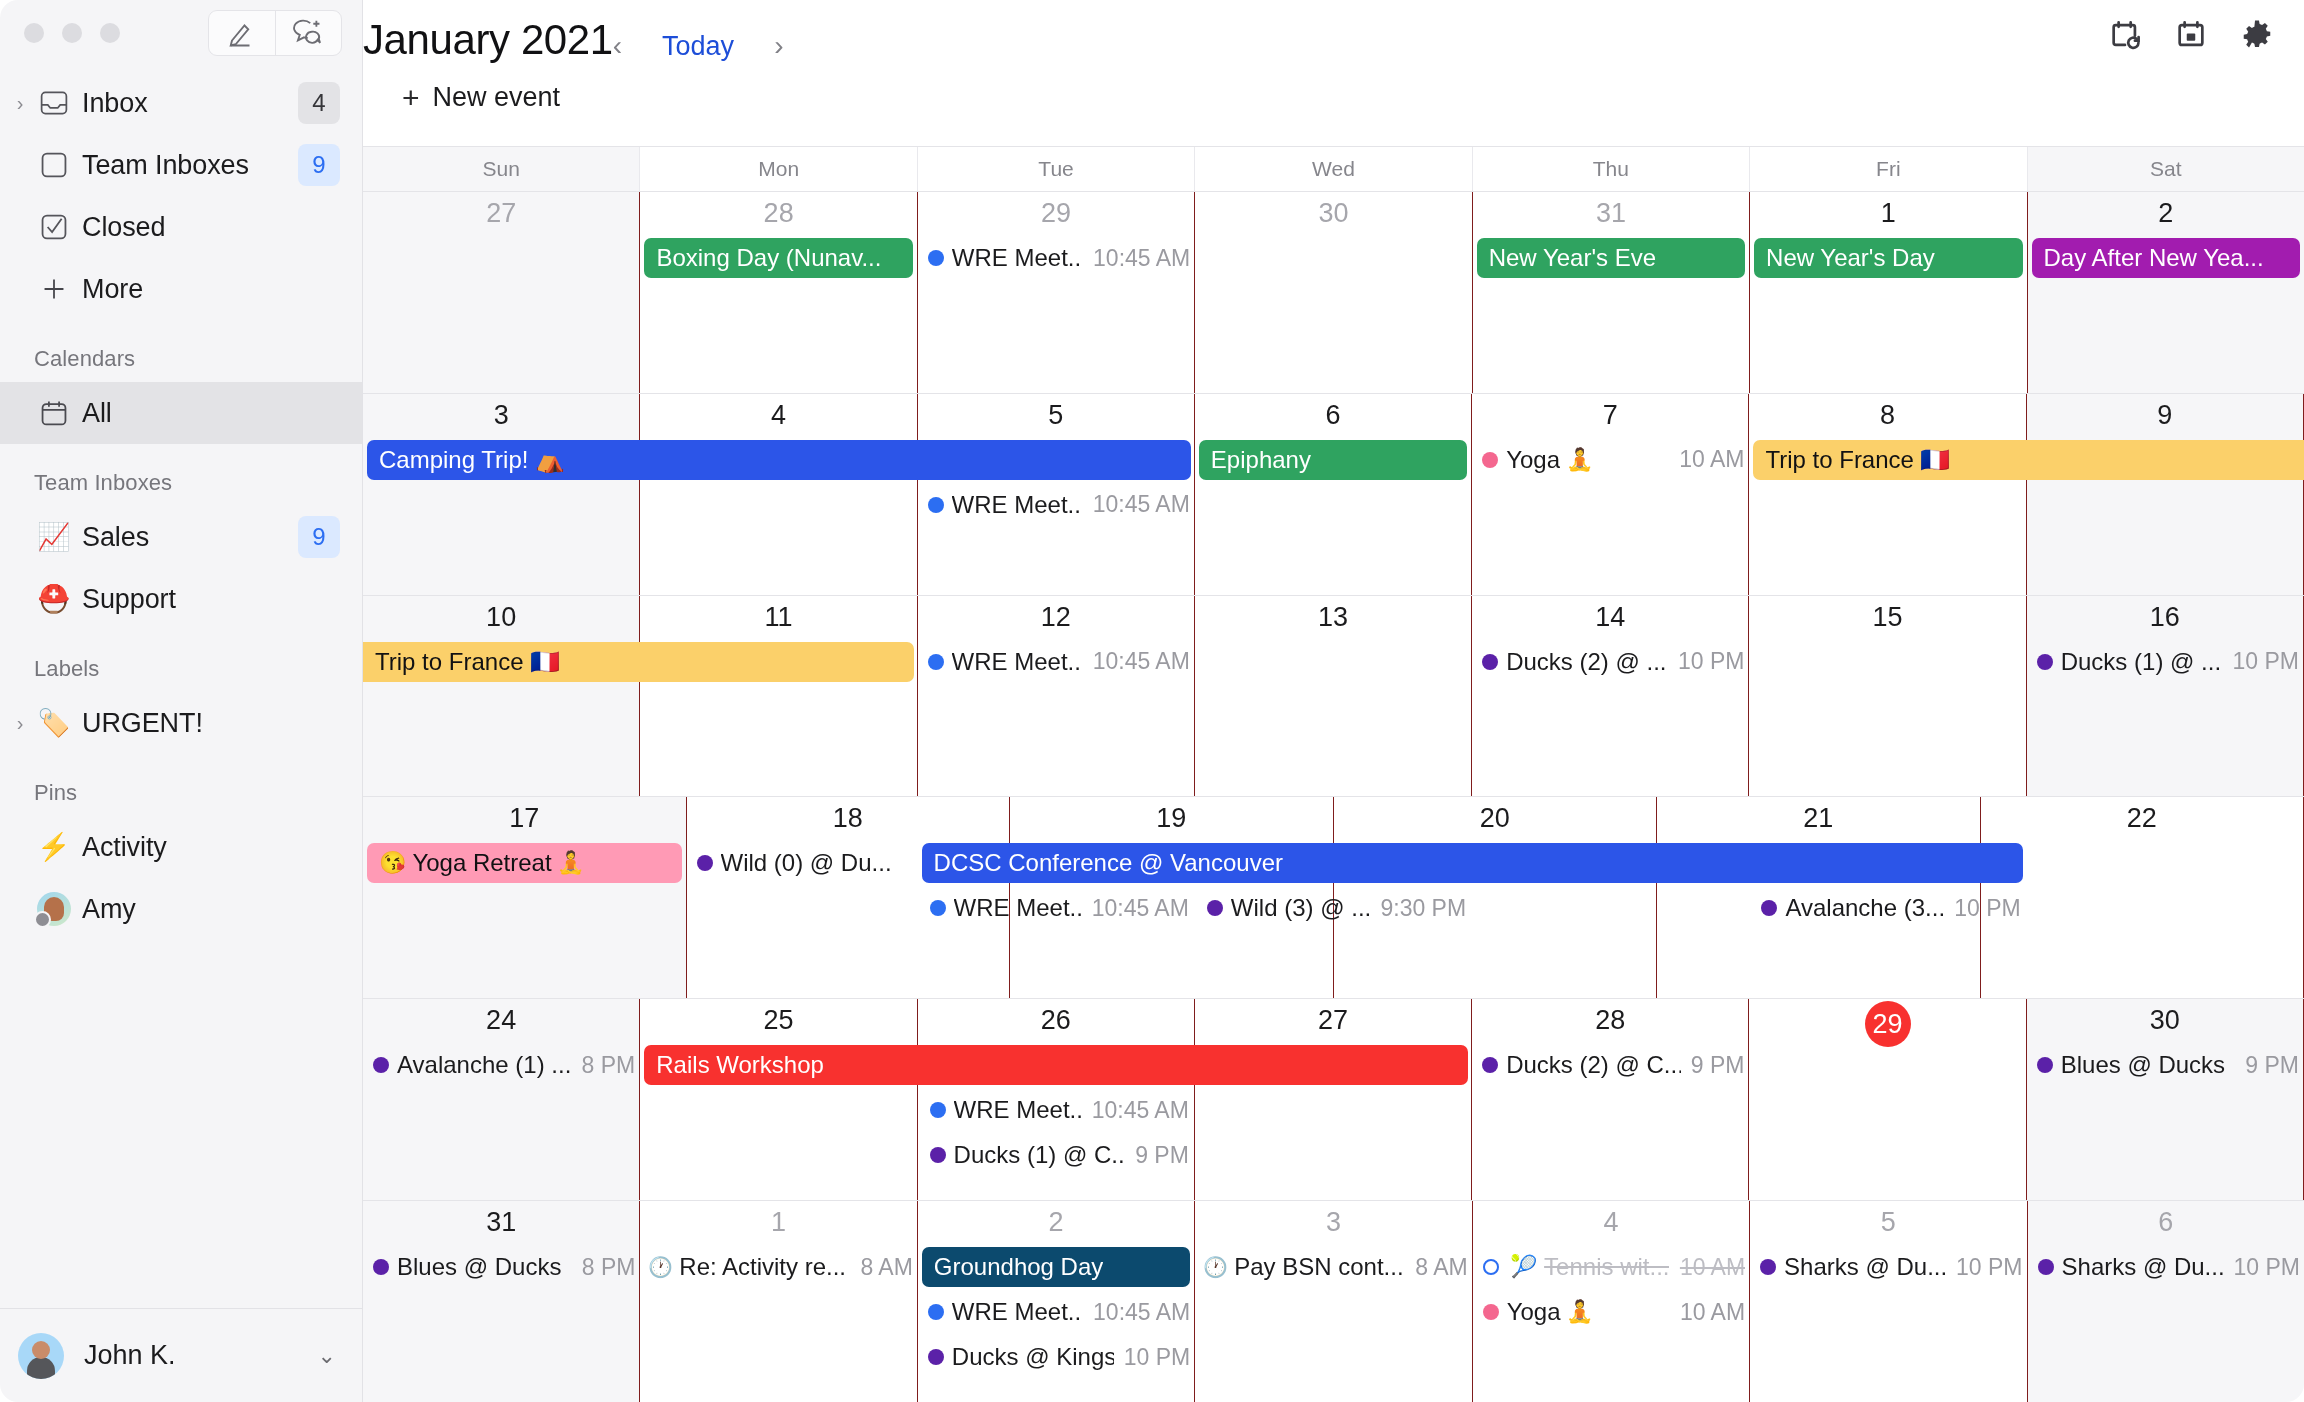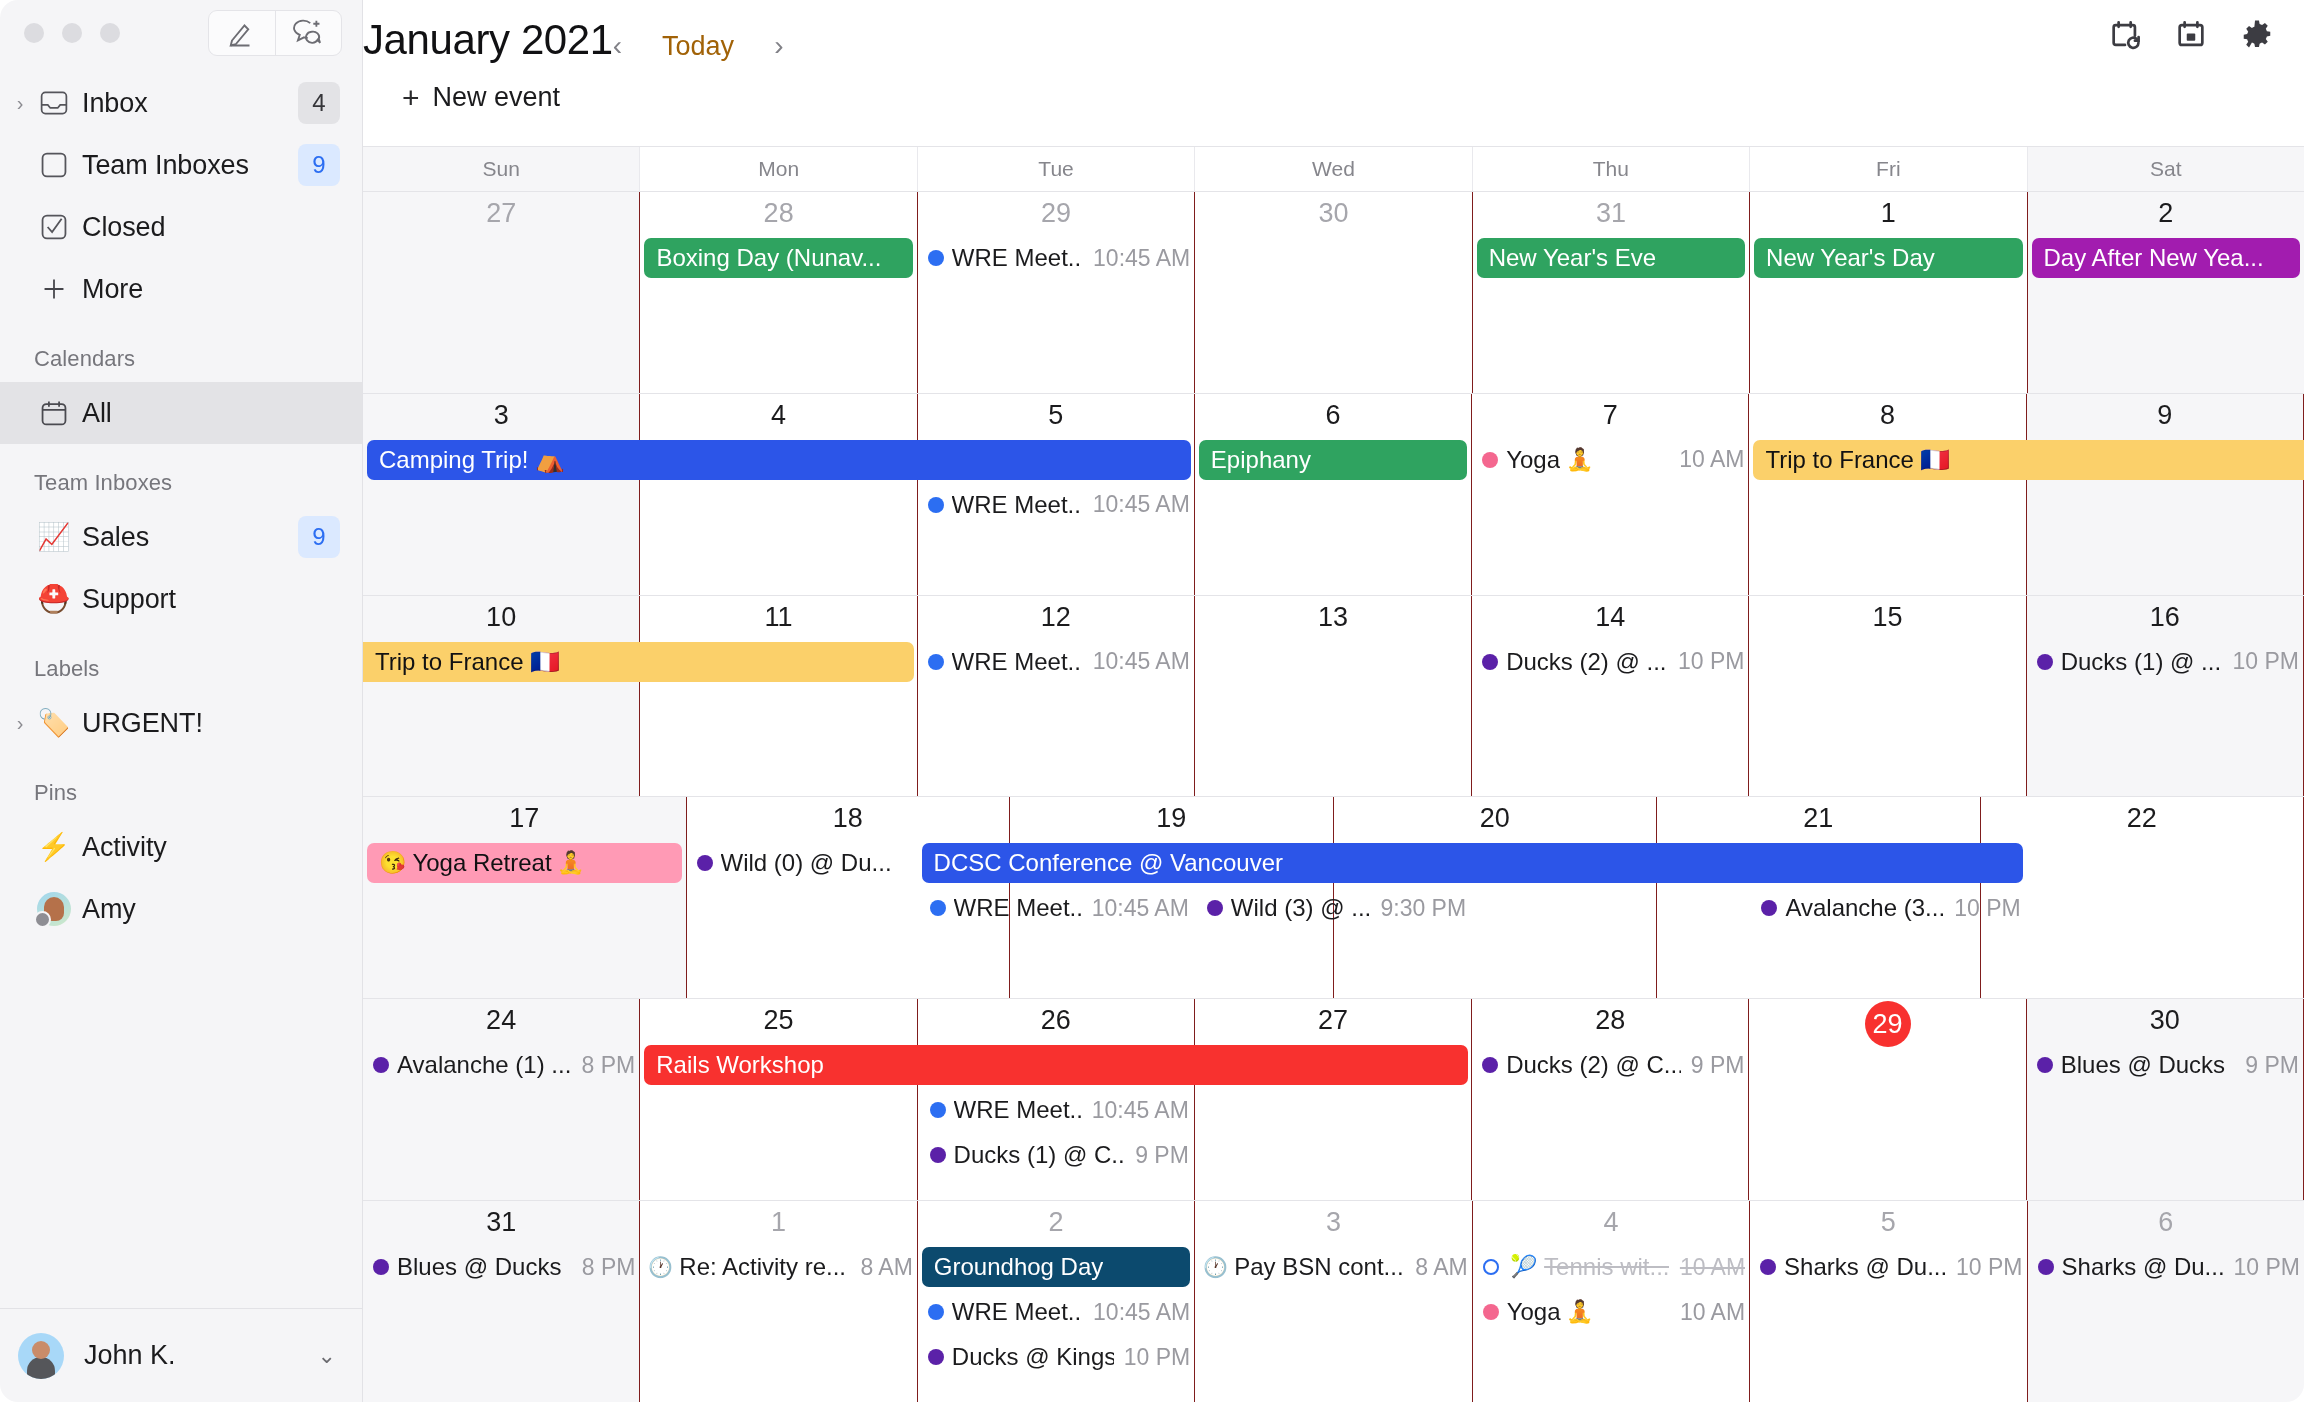--- a/index.html
+++ b/index.html
@@ -180,21 +180,21 @@
   }
   .month-title {
     font-size: 42px; color: #111113; letter-spacing: -0.4px;
   }
   .navline {
     margin-top: 12px;
     display: flex; align-items: center; gap: 40px;
     pointer-events: auto;
   }
   .nav-arrow { font-size: 28px; color: #818187; cursor: pointer; line-height:1; }
-  .today-btn { font-size: 27px; color: #a16207; cursor: pointer; }
+  .today-btn { font-size: 27px; color: #1d4ed8; cursor: pointer; }
   .top-icons {
     position: absolute; right: 30px; top: 18px;
     display: flex; align-items: center; gap: 32px;
   }
   .ticon { cursor: pointer; display:flex; align-items:center; }
 
   
   .grid { flex: 1; display: flex; flex-direction: column; border-top: 1px solid #e4e4e8; }
   .dow-row { display: flex; height: 44px; }
   .dow {

